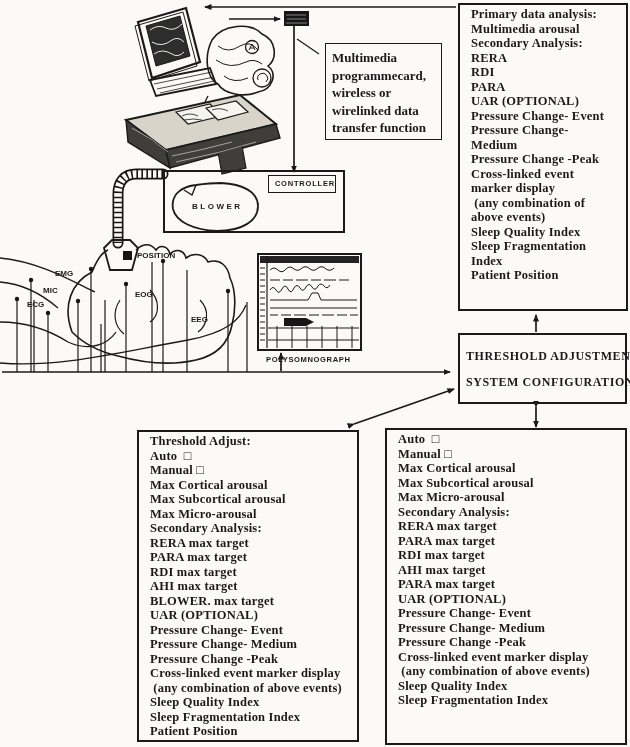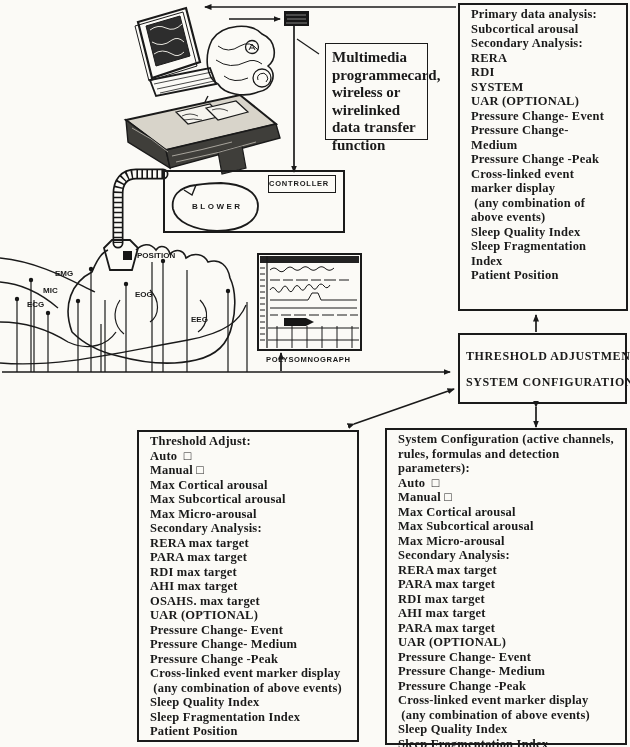--- a/index.html
+++ b/index.html
@@ -9,25 +9,25 @@
     font-family:"Liberation Serif", serif;color:#1a1a1a;
   }
   svg.art{position:absolute;left:0;top:0;z-index:1;}
   .box{position:absolute;border:2px solid #1a1a1a;z-index:2;background:transparent;box-sizing:border-box;}
   .list-box{font-size:12.5px;font-weight:700;letter-spacing:.2px;padding:2px 11px;}
   .list-box .line{line-height:14.5px;white-space:pre-wrap;}
   .primary{left:458px;top:3px;width:170px;height:308px;border-width:2.5px;}
   .thresh-title{left:458px;top:333px;width:169px;height:71px;border-width:2.5px;
     font-size:12px;font-weight:700;letter-spacing:.6px;padding:8px 6px;}
   .thresh-title .tline{line-height:26px;white-space:nowrap;}
-  .multimedia{left:325px;top:43px;width:103px;height:97px;font-size:15px;font-weight:600;
+  .multimedia{left:325px;top:43px;width:117px;height:97px;font-size:13px;font-weight:600;
     line-height:17.5px;padding:5px 6px;border-width:1.8px;}
   .blower-outer{left:163px;top:170px;width:182px;height:63px;border-width:2px;}
   .controller{left:268px;top:175px;width:68px;height:18px;border-width:1.6px;
-    font-size:7.5px;font-weight:700;letter-spacing:.8px;text-align:left;line-height:15px;
+    font-size:7.5px;font-weight:700;letter-spacing:.8px;text-align:right;line-height:15px;
     font-family:"Liberation Sans", sans-serif;}
   .thresh-adjust{left:137px;top:430px;width:222px;height:312px;}
   .sys-config{left:385px;top:428px;width:242px;height:317px;border-width:2.5px;}
   svg text{fill:#1a1a1a;}
   .lbl{font-family:"Liberation Sans", sans-serif;font-weight:700;}
 </style>
 </head>
 <body>
 
 <div class="canvas">
@@ -167,25 +167,25 @@
       <text x="27" y="307">ECG</text>
       <text x="135" y="297">EOG</text>
       <text x="191" y="322">EEG</text>
       <text x="192" y="209" letter-spacing="2.5">BLOWER</text>
       <text x="266" y="362" font-size="7.6" letter-spacing="0.6">POLYSOMNOGRAPH</text>
     </g>
   </svg>
 
   <div class="box primary list-box">
       <div class="line">Primary data analysis:</div>
-      <div class="line">Subcortical arousal</div>
+      <div class="line">Multimedia arousal</div>
       <div class="line">Secondary Analysis:</div>
       <div class="line">RERA</div>
       <div class="line">RDI</div>
-      <div class="line">SYSTEM</div>
+      <div class="line">PARA</div>
       <div class="line">UAR (OPTIONAL)</div>
       <div class="line">Pressure Change- Event</div>
       <div class="line">Pressure Change- Medium</div>
       <div class="line">Pressure Change -Peak</div>
       <div class="line">Cross-linked event marker display</div>
       <div class="line"> (any combination of above events)</div>
       <div class="line">Sleep Quality Index</div>
       <div class="line">Sleep Fragmentation Index</div>
       <div class="line">Patient Position</div>
     </div>
@@ -206,34 +206,33 @@
       <div class="line">Auto  □</div>
       <div class="line">Manual □</div>
       <div class="line">Max Cortical arousal</div>
       <div class="line">Max Subcortical arousal</div>
       <div class="line">Max Micro-arousal</div>
       <div class="line">Secondary Analysis:</div>
       <div class="line">RERA max target</div>
       <div class="line">PARA max target</div>
       <div class="line">RDI max target</div>
       <div class="line">AHI max target</div>
-      <div class="line">OSAHS. max target</div>
+      <div class="line">BLOWER. max target</div>
       <div class="line">UAR (OPTIONAL)</div>
       <div class="line">Pressure Change- Event</div>
       <div class="line">Pressure Change- Medium</div>
       <div class="line">Pressure Change -Peak</div>
       <div class="line">Cross-linked event marker display</div>
       <div class="line"> (any combination of above events)</div>
       <div class="line">Sleep Quality Index</div>
       <div class="line">Sleep Fragmentation Index</div>
       <div class="line">Patient Position</div>
     </div>
 
   <div class="box sys-config list-box">
-      <div class="line">System Configuration (active channels, rules, formulas and detection parameters):</div>
       <div class="line">Auto  □</div>
       <div class="line">Manual □</div>
       <div class="line">Max Cortical arousal</div>
       <div class="line">Max Subcortical arousal</div>
       <div class="line">Max Micro-arousal</div>
       <div class="line">Secondary Analysis:</div>
       <div class="line">RERA max target</div>
       <div class="line">PARA max target</div>
       <div class="line">RDI max target</div>
       <div class="line">AHI max target</div>

